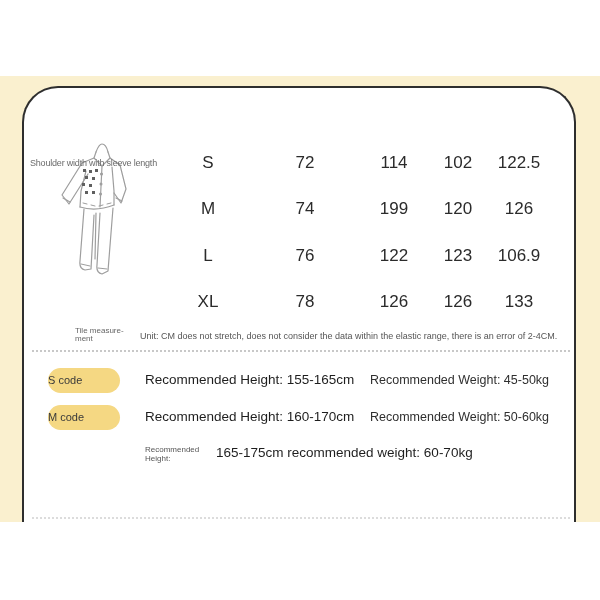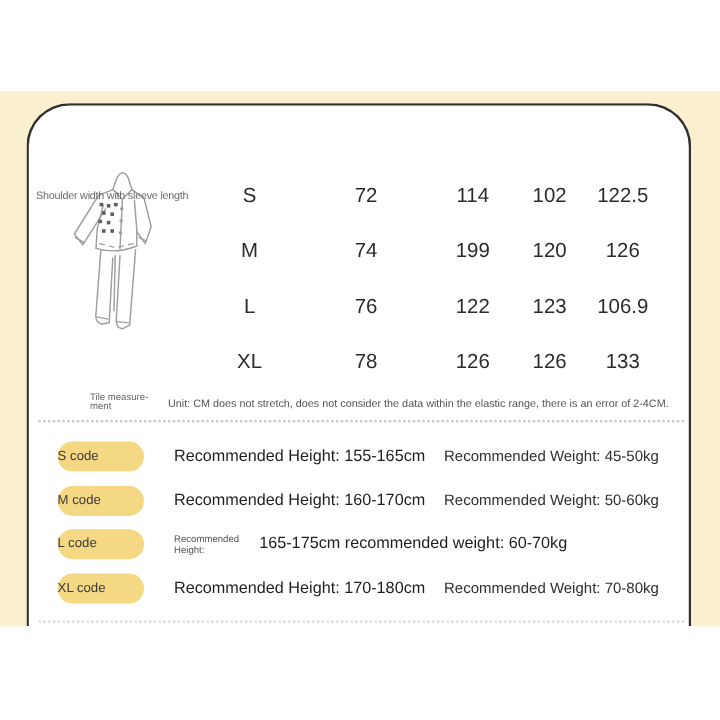--- a/index.html
+++ b/index.html
@@ -157,28 +157,22 @@
       <span class="pill">S code</span>
       <span class="rheight">Recommended Height: 155-165cm</span>
       <span class="rweight">Recommended Weight: 45-50kg</span>
     </div>
     <div class="rec rec-m">
       <span class="pill">M code</span>
       <span class="rheight">Recommended Height: 160-170cm</span>
       <span class="rweight">Recommended Weight: 50-60kg</span>
     </div>
     <div class="rec rec-l">
-      <span class="pill">L code</span>
       <span class="rsmall">
         <span class="line">Recommended</span>
         <span class="line">Height:</span>
       </span>
       <span class="rcombined">165-175cm recommended weight: 60-70kg</span>
-    </div>
-    <div class="rec rec-xl">
-      <span class="pill">XL code</span>
-      <span class="rheight">Recommended Height: 170-180cm</span>
-      <span class="rweight">Recommended Weight: 70-80kg</span>
     </div>
 
     <div class="dotted dotted-bottom"></div>
   </div>
 </div>
 
 </body></html>

